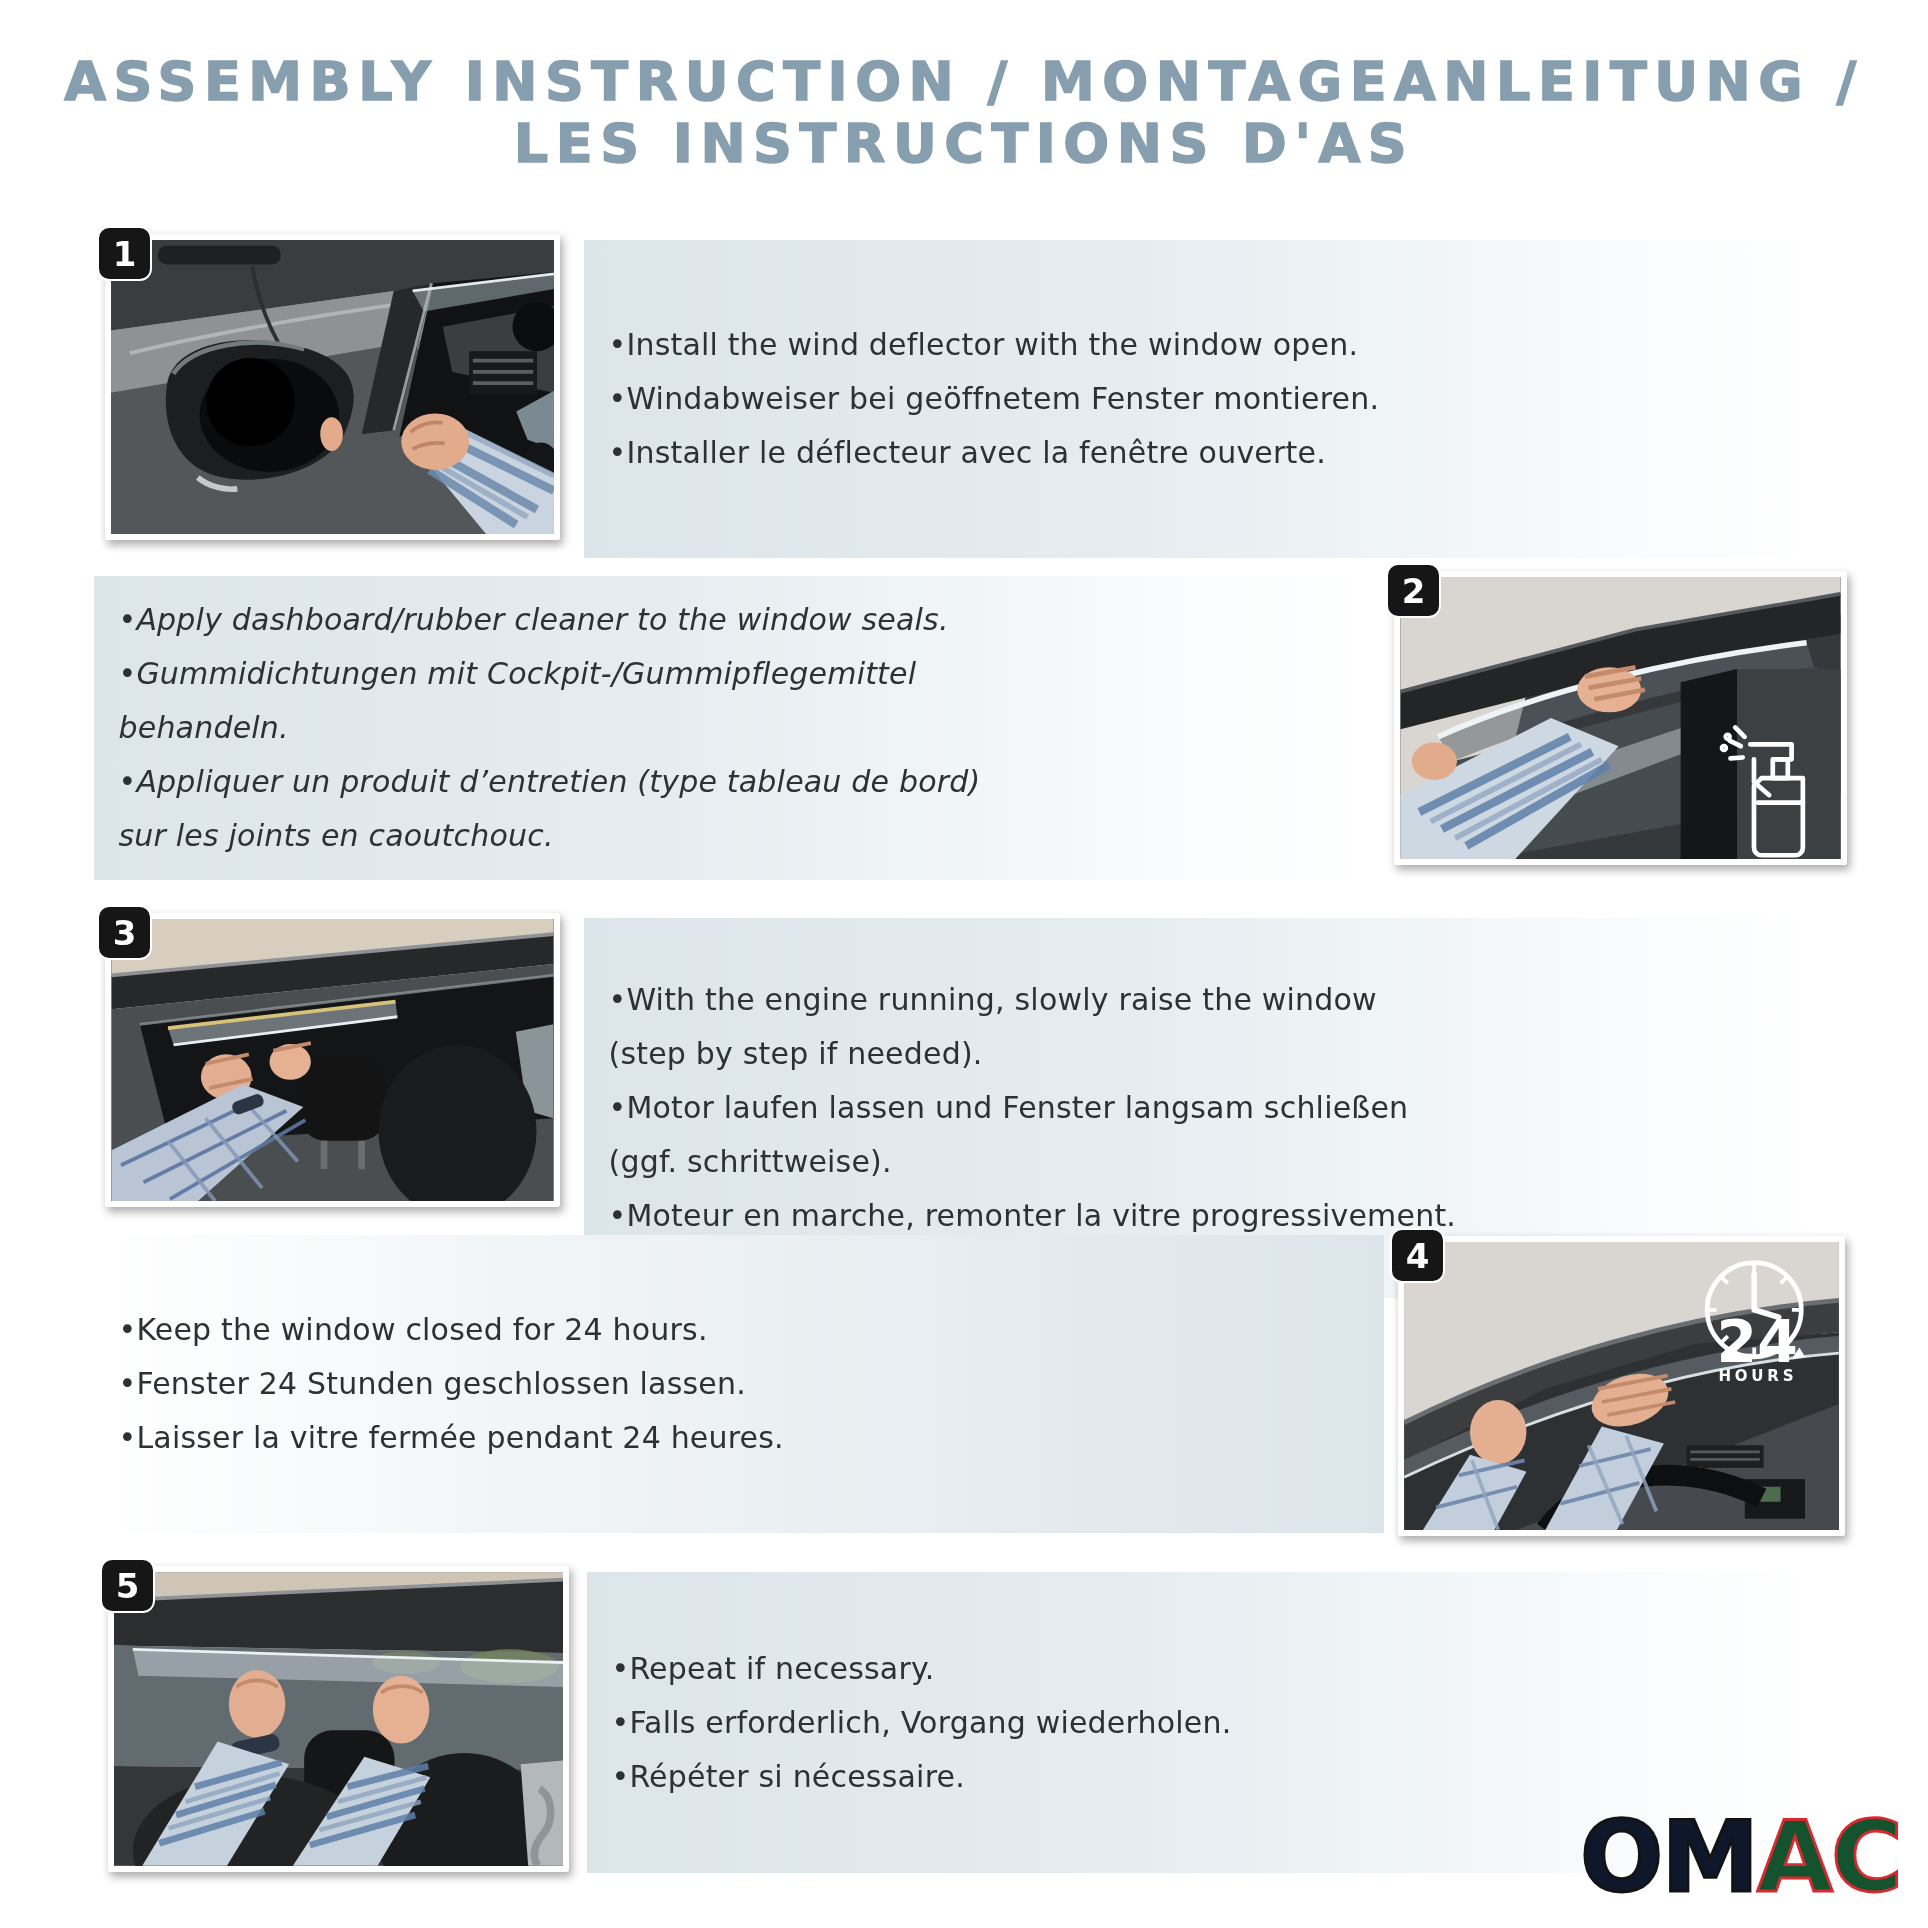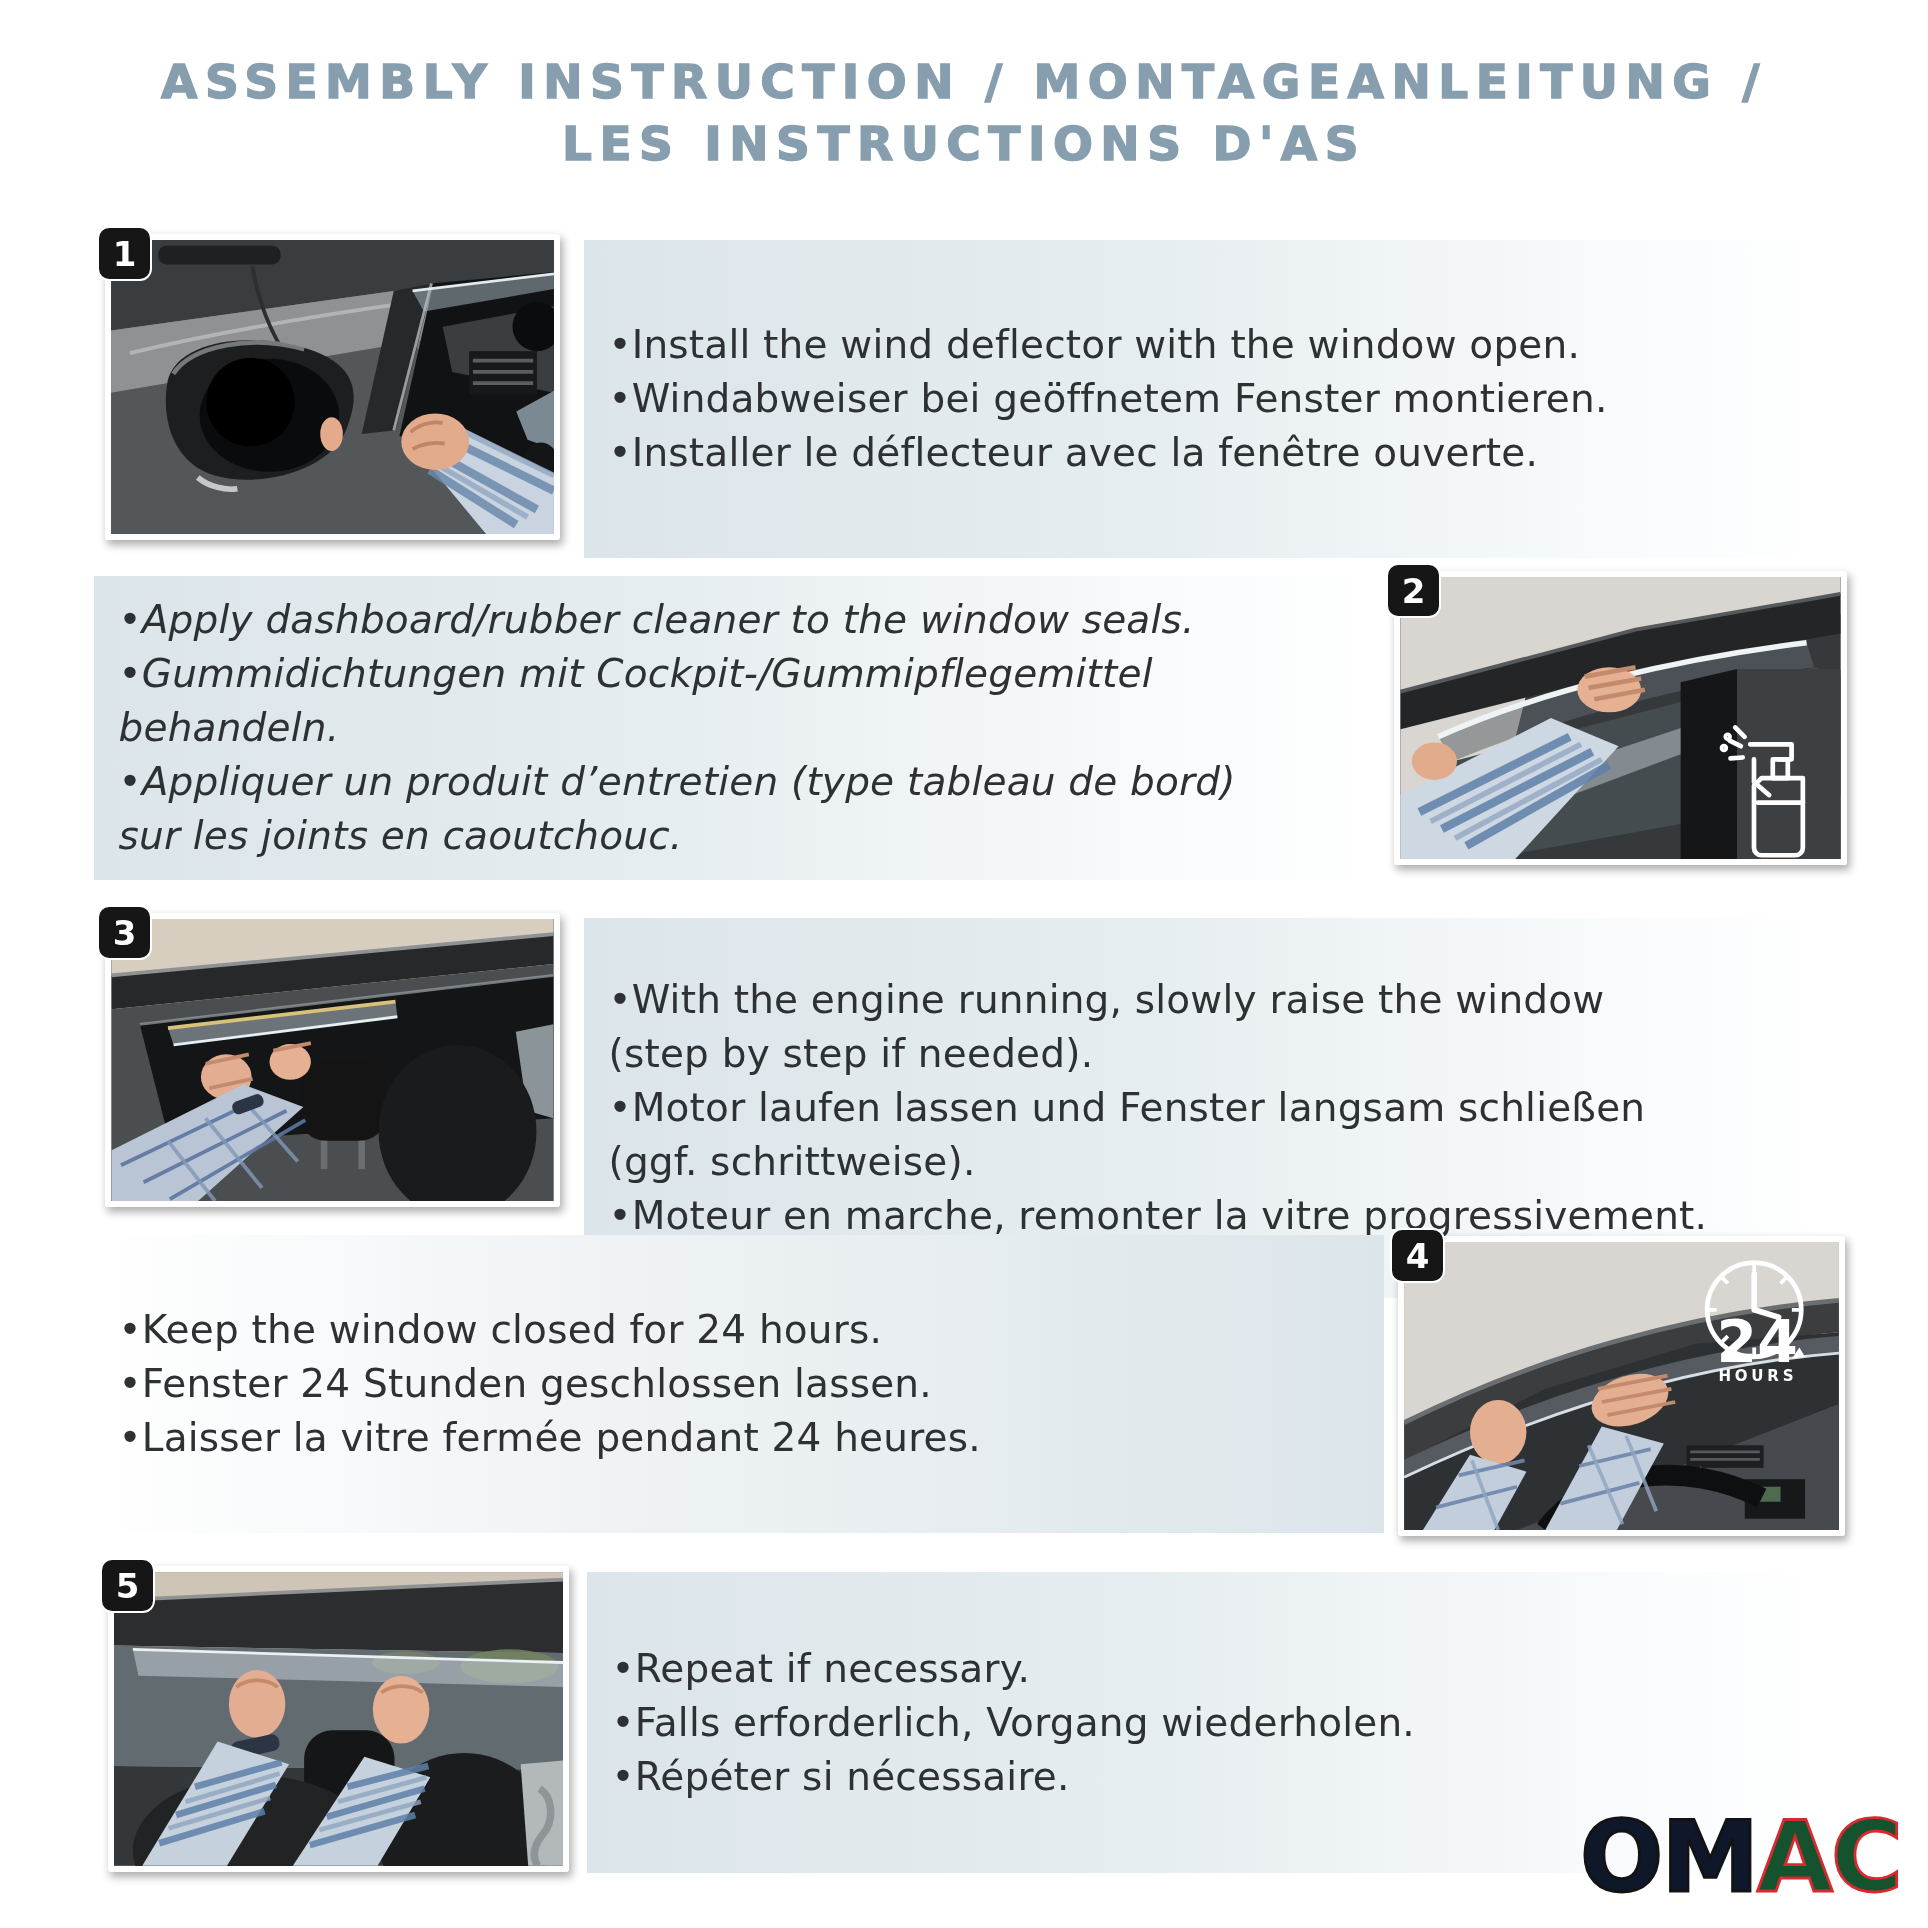--- a/index.html
+++ b/index.html
@@ -3,30 +3,30 @@
 <meta charset="utf-8">
 <style>
   html,body{margin:0;padding:0;}
   body{
     width:1928px;height:1928px;position:relative;background:#ffffff;overflow:hidden;
     font-family:"DejaVu Sans","Liberation Sans",sans-serif;
   }
   .title{
     position:absolute;left:0;top:51px;width:1928px;text-align:center;
     color:#879eae;-webkit-text-stroke:1.5px #879eae;
-    font-size:47px;line-height:62px;font-weight:bold;letter-spacing:7.5px;
+    font-size:54px;line-height:62px;font-weight:bold;letter-spacing:7.5px;
   }
   .textbox{
     position:absolute;display:flex;flex-direction:column;justify-content:center;
     padding-left:24.5px;box-sizing:border-box;
   }
   .grad-r{background:linear-gradient(90deg,#dce5ea 0%,#e6edf0 45%,#fafcfd 85%,#ffffff 100%);}
   .grad-l{background:linear-gradient(90deg,#ffffff 0%,#eff3f5 40%,#dce5ea 100%);}
   .ln{
-    font-size:39px;line-height:54px;color:#2e3134;font-weight:500;
+    font-size:30px;line-height:54px;color:#2e3134;font-weight:500;
     letter-spacing:0.2px;white-space:nowrap;
   }
   .photo{
     position:absolute;border:6.6px solid #ffffff;border-radius:2.8px;
     box-shadow:2.8px 4.7px 8.5px rgba(0,0,0,.32);background:#8a8c8e;
   }
   .photo svg{display:block;}
   .badge{
     position:absolute;left:-14px;top:-14px;width:51px;height:51px;
     background:#161616;border:2.8px solid #ffffff;border-radius:12.2px;

